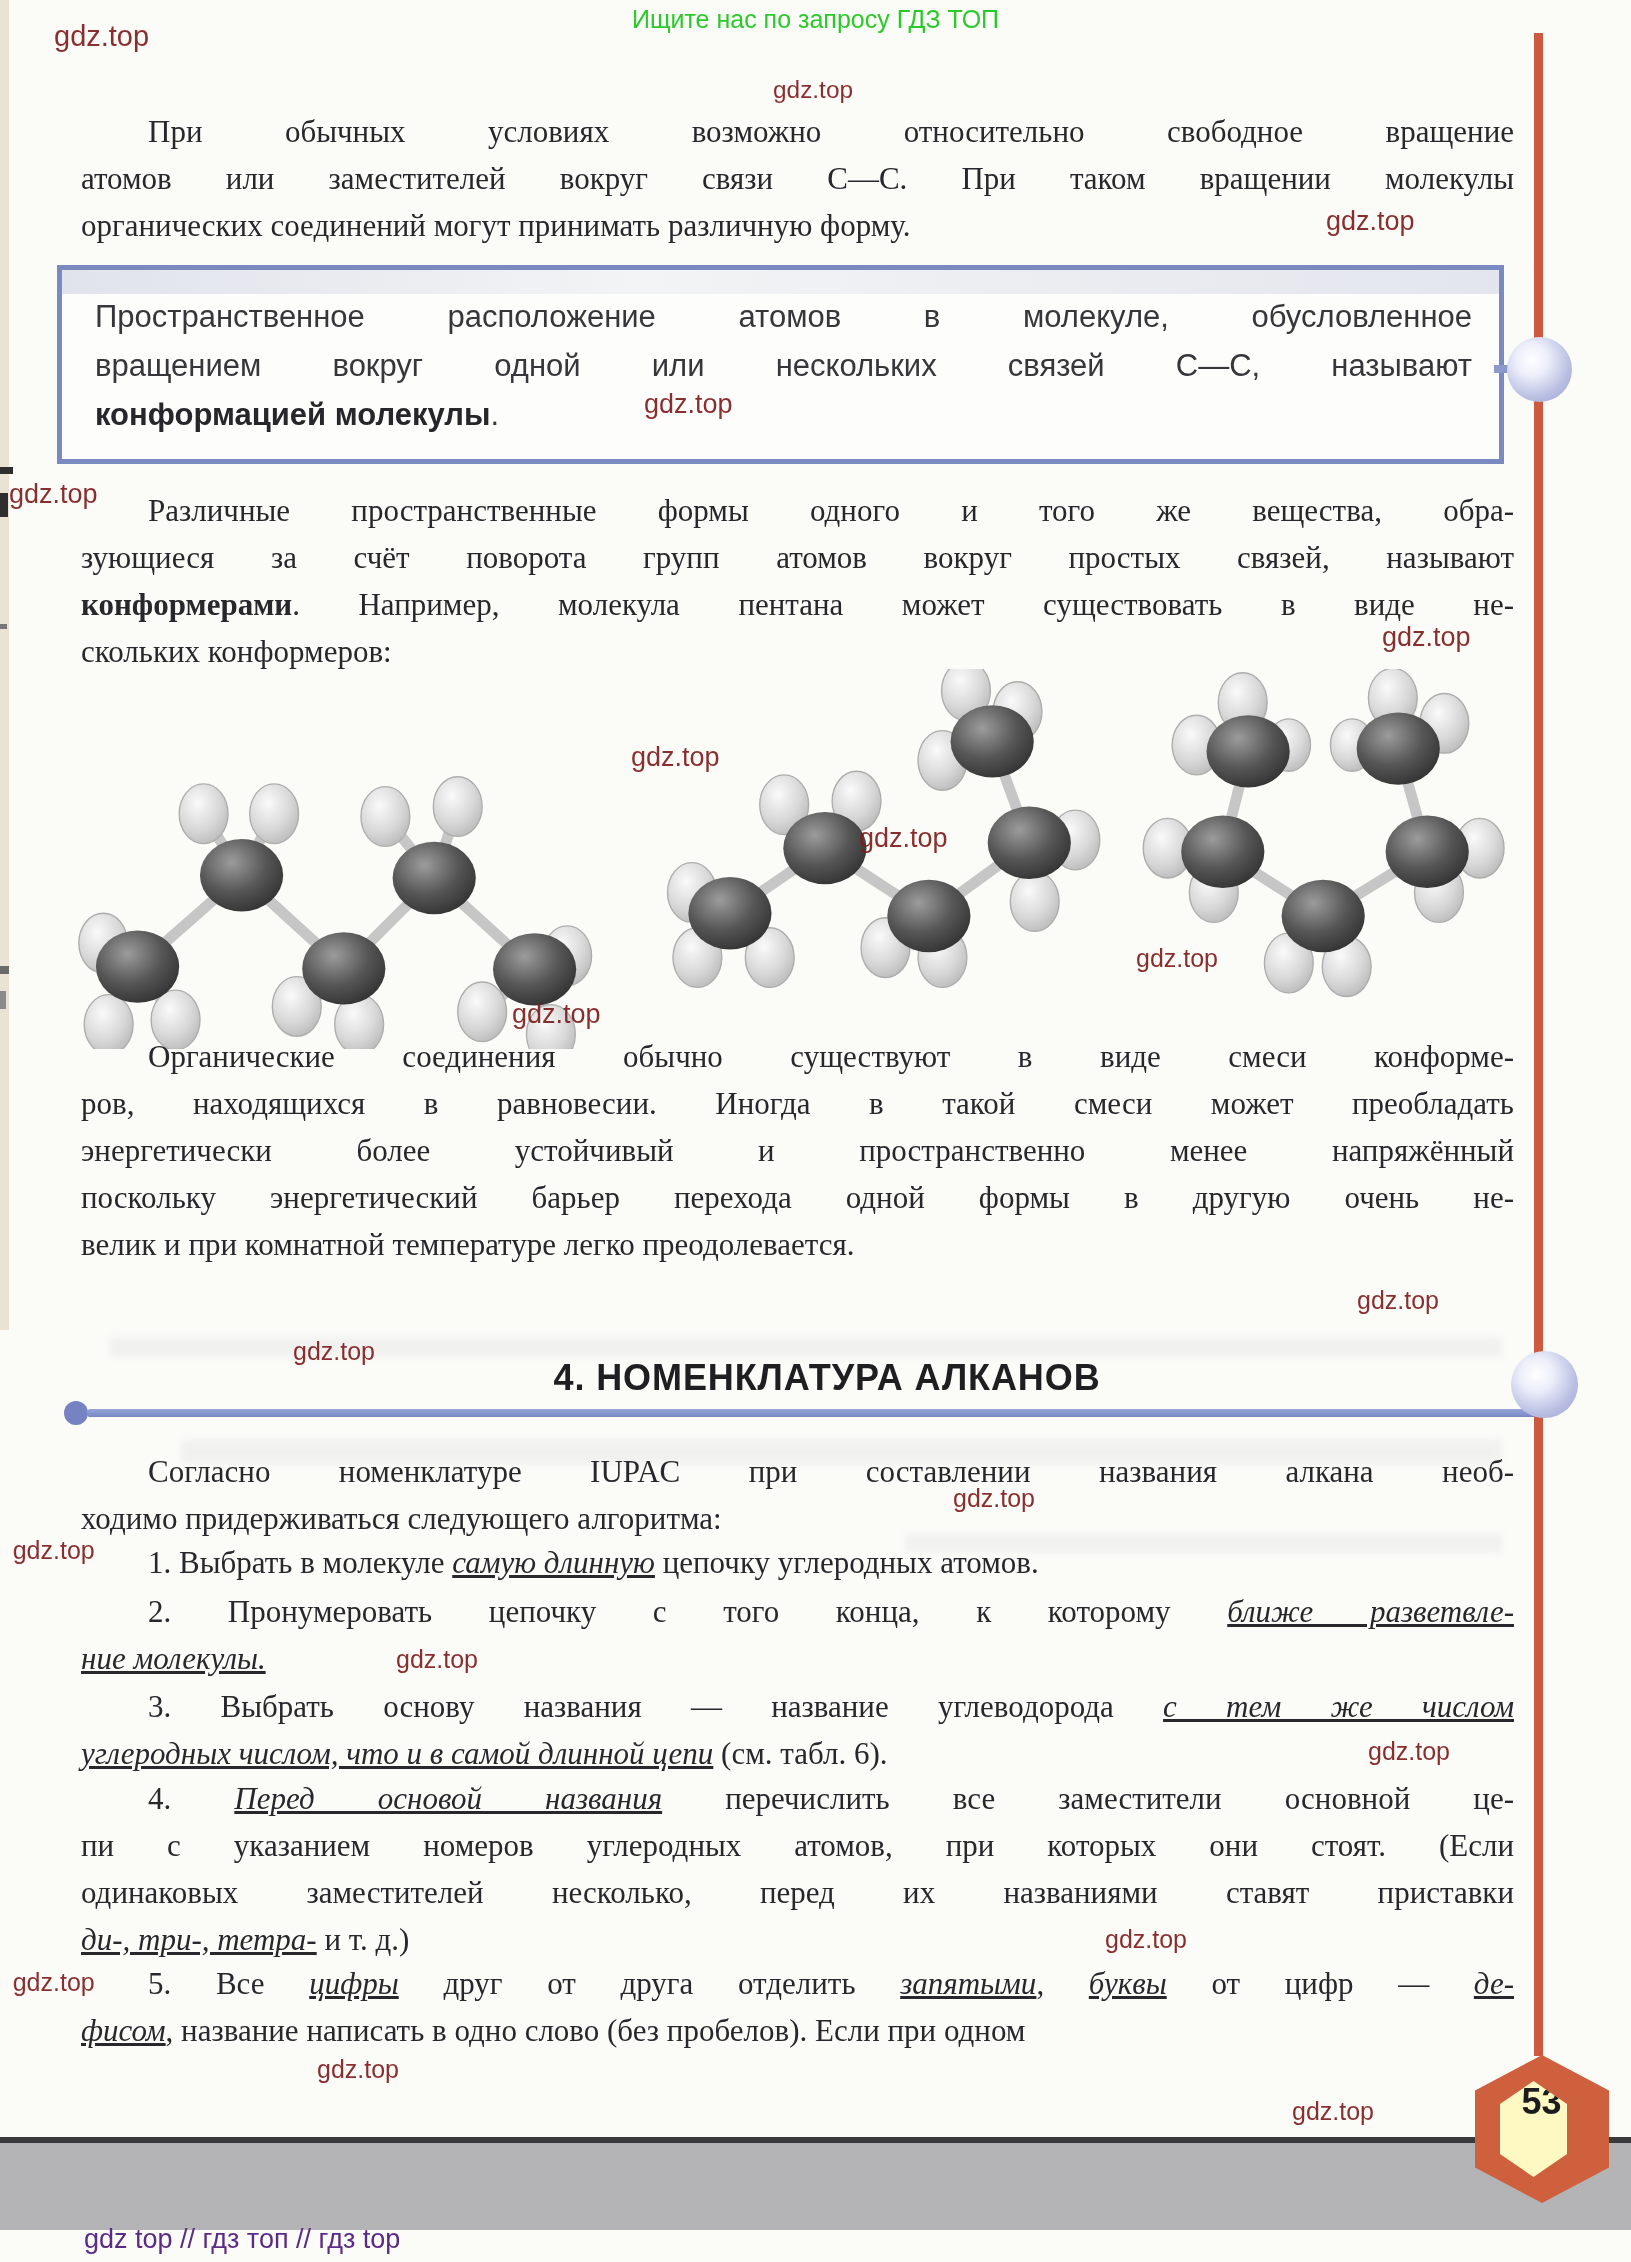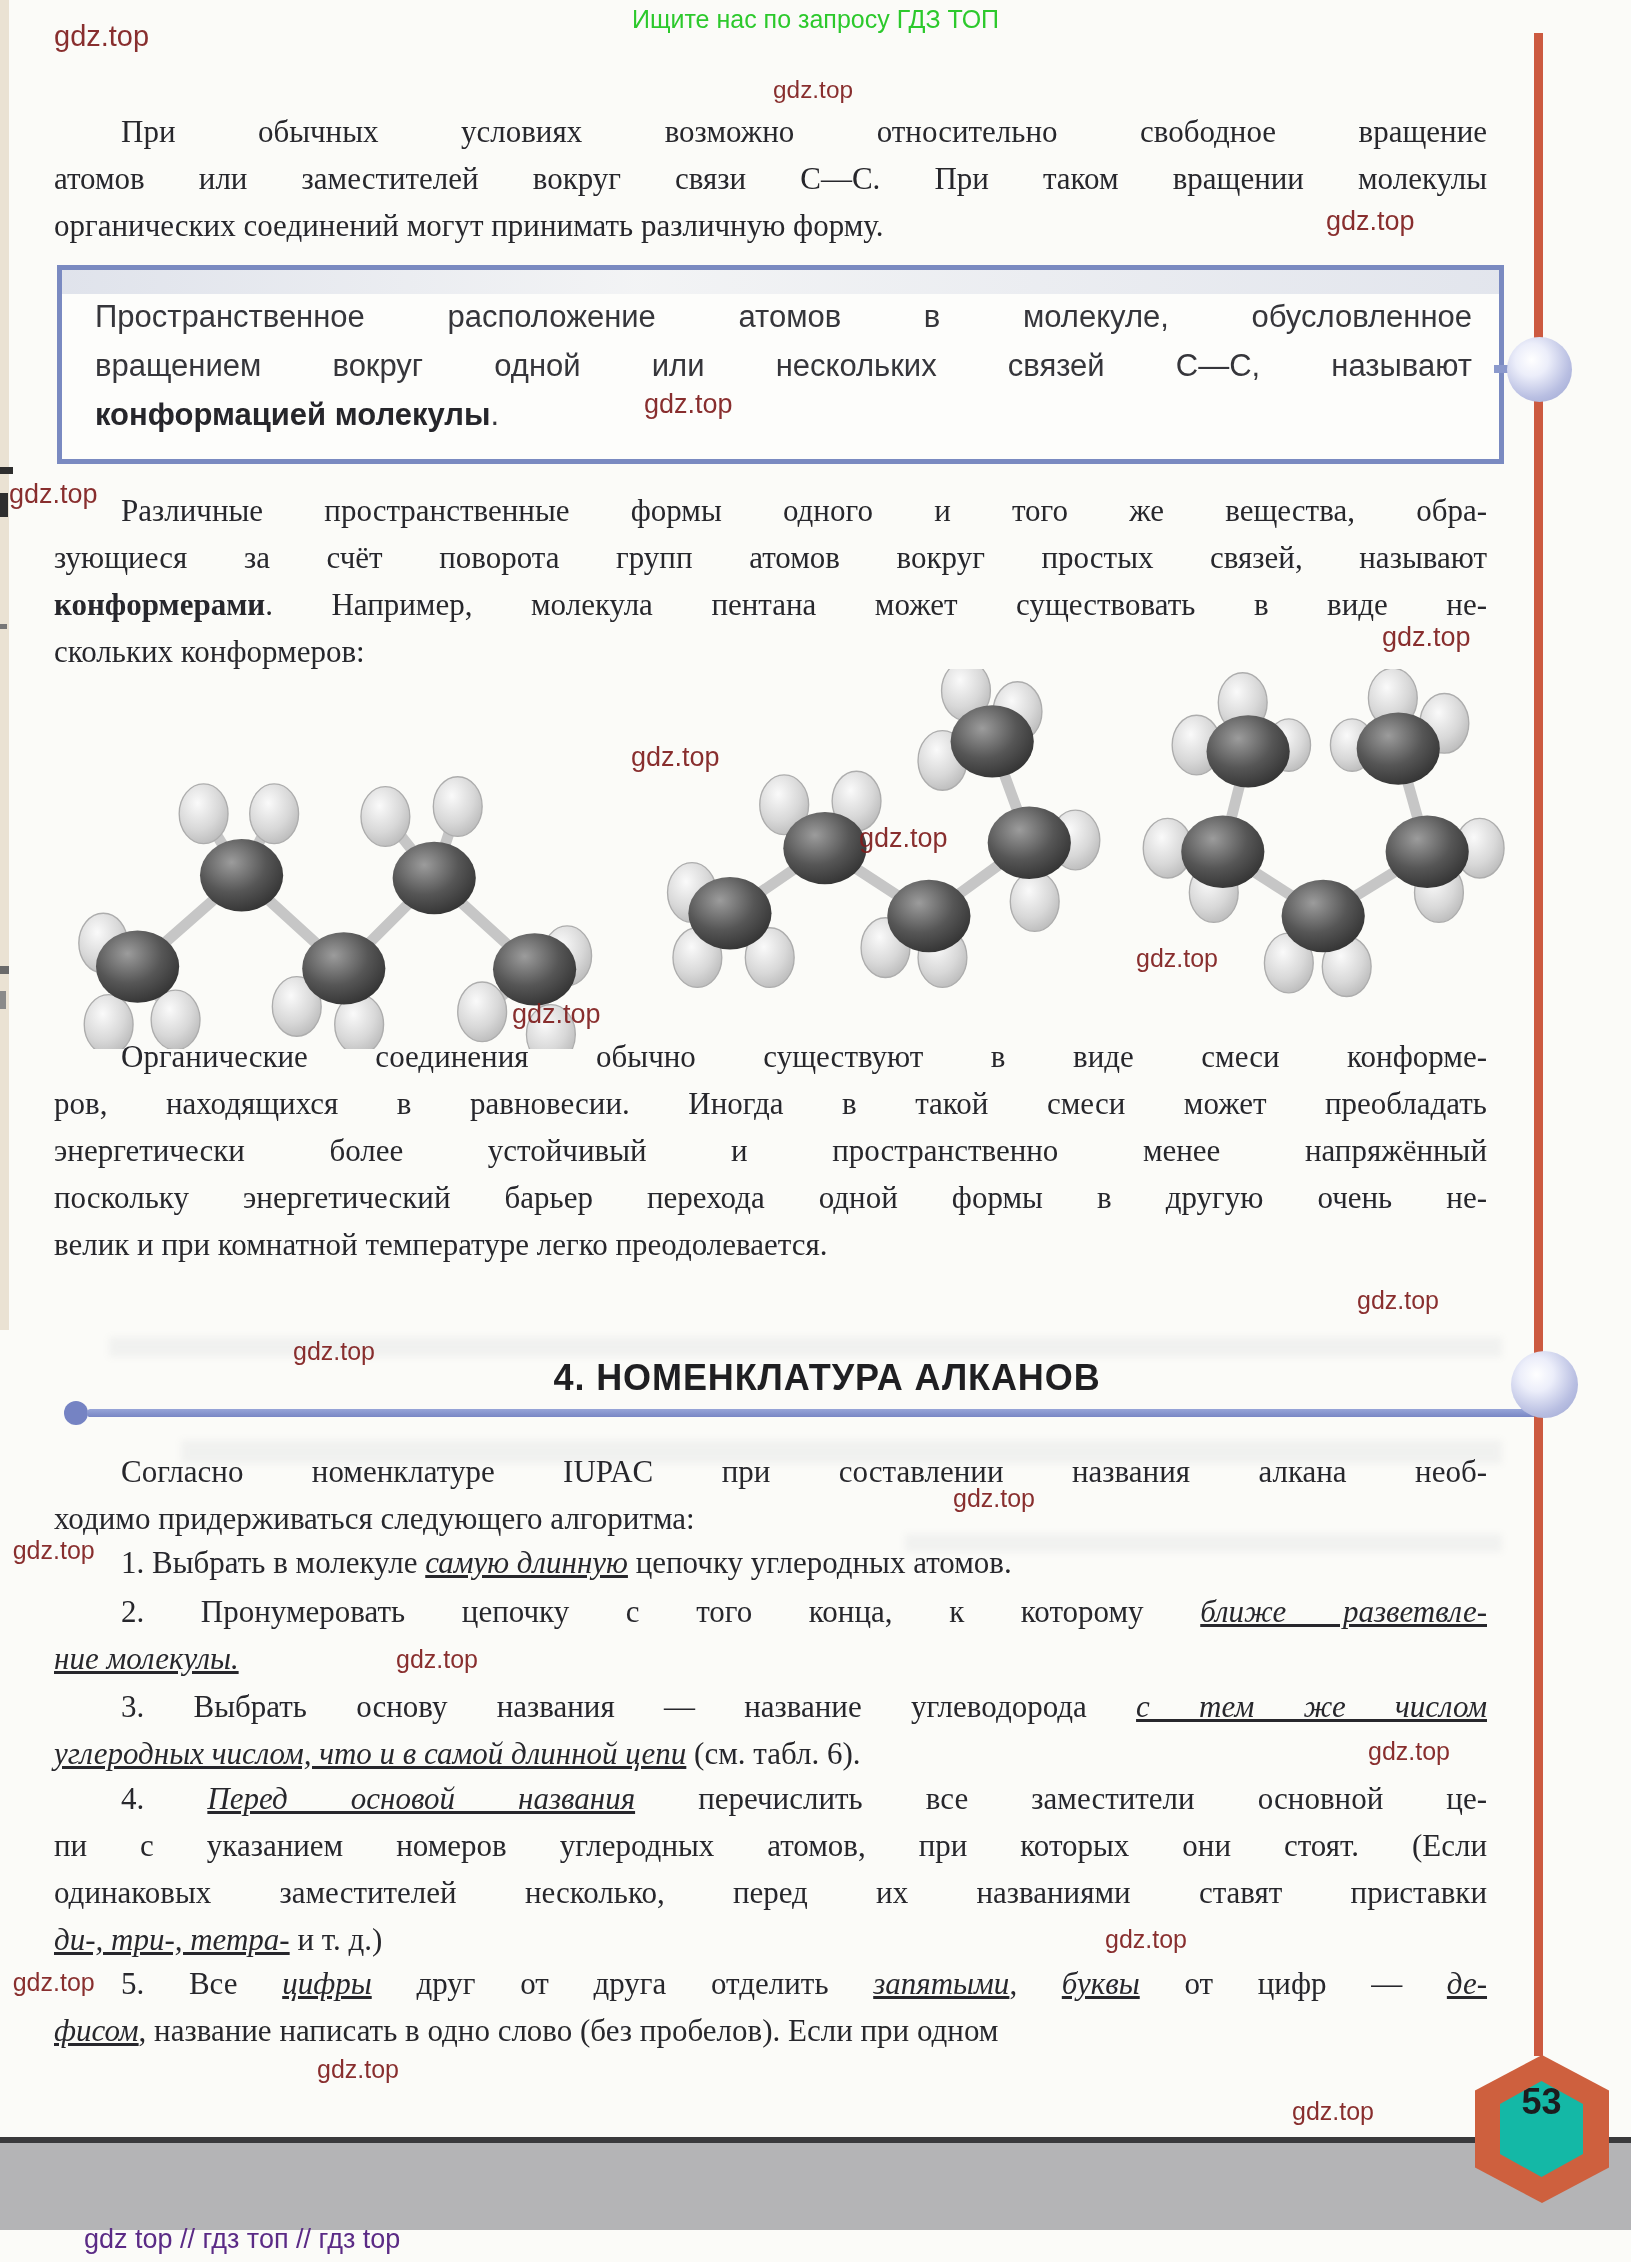--- a/index.html
+++ b/index.html
@@ -12,21 +12,21 @@
 
   
   .scan-strip{position:absolute;left:0;top:0;width:9px;height:1330px;background:#eae2d3;}
   .edge-mark{position:absolute;background:#2e2e2e;}
 
   
   .orange-line{position:absolute;left:1534px;top:33px;width:9px;height:2023px;
                background:#cc5a40;z-index:2;}
 
   
-  .para{position:absolute;left:54px;width:1433px;color:#27272c;
+  .para{position:absolute;left:81px;width:1433px;color:#27272c;
         font-size:31px;line-height:47px;z-index:1;}
   .line{text-align:justify;text-align-last:justify;}
   .line.left{text-align-last:left;}
   .ind{text-indent:67px;}
   .para b{font-weight:700;}
   .para i{font-style:italic;text-decoration:underline;}
 
   #p1{top:108px;}
   #p2{top:487px;}
   #p3{top:1033px;}
@@ -66,21 +66,21 @@
 
   
   .ghost{position:absolute;background:#9aa0a8;opacity:.10;filter:blur(3.6px);z-index:0;}
 
   
   .gray-band{position:absolute;left:0;top:2137px;width:1631px;height:87px;z-index:3;
              background:#b4b4b6;border-top:6.3px solid #3a3a3c;box-sizing:content-box;}
   .hexagon{position:absolute;left:1475px;top:2055px;width:134px;height:148px;z-index:4;
            background:#ce603e;
            clip-path:polygon(50% 0%,100% 24%,100% 76%,50% 100%,0% 76%,0% 24%);}
-  .hex-inner{position:absolute;left:25px;top:26px;width:83px;height:96px;background:#14b8a6;
+  .hex-inner{position:absolute;left:25px;top:26px;width:67px;height:96px;background:#fef9c3;
            clip-path:polygon(50% 0%,100% 24%,100% 76%,50% 100%,0% 76%,0% 24%);}
   .hex-num{position:absolute;left:0;top:0;width:83px;height:96px;line-height:92px;text-align:center;
            font:700 36px "Liberation Sans",sans-serif;color:#1c1c1e;}
 
   .footer{position:absolute;left:84px;top:2224px;width:1547px;z-index:4;
           font:27px "Liberation Sans",sans-serif;color:#5b2b86;}
 
   
   .wm{position:absolute;color:#7f1d1d;font-family:"Liberation Sans",sans-serif;z-index:6;opacity:.92;}
 </style>

